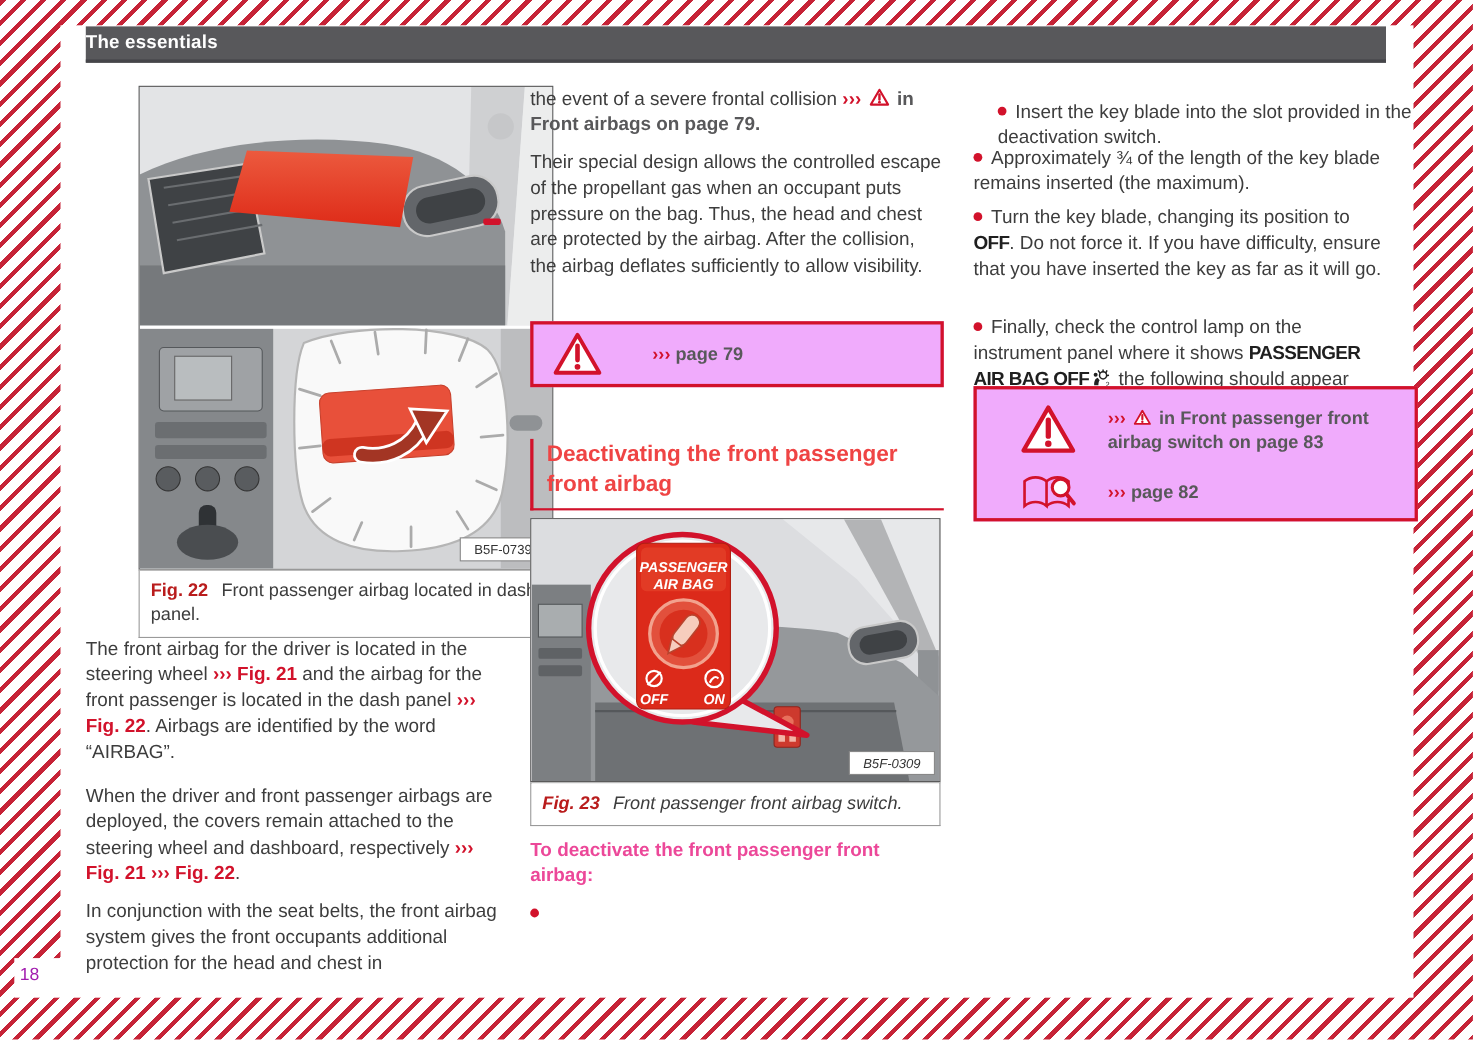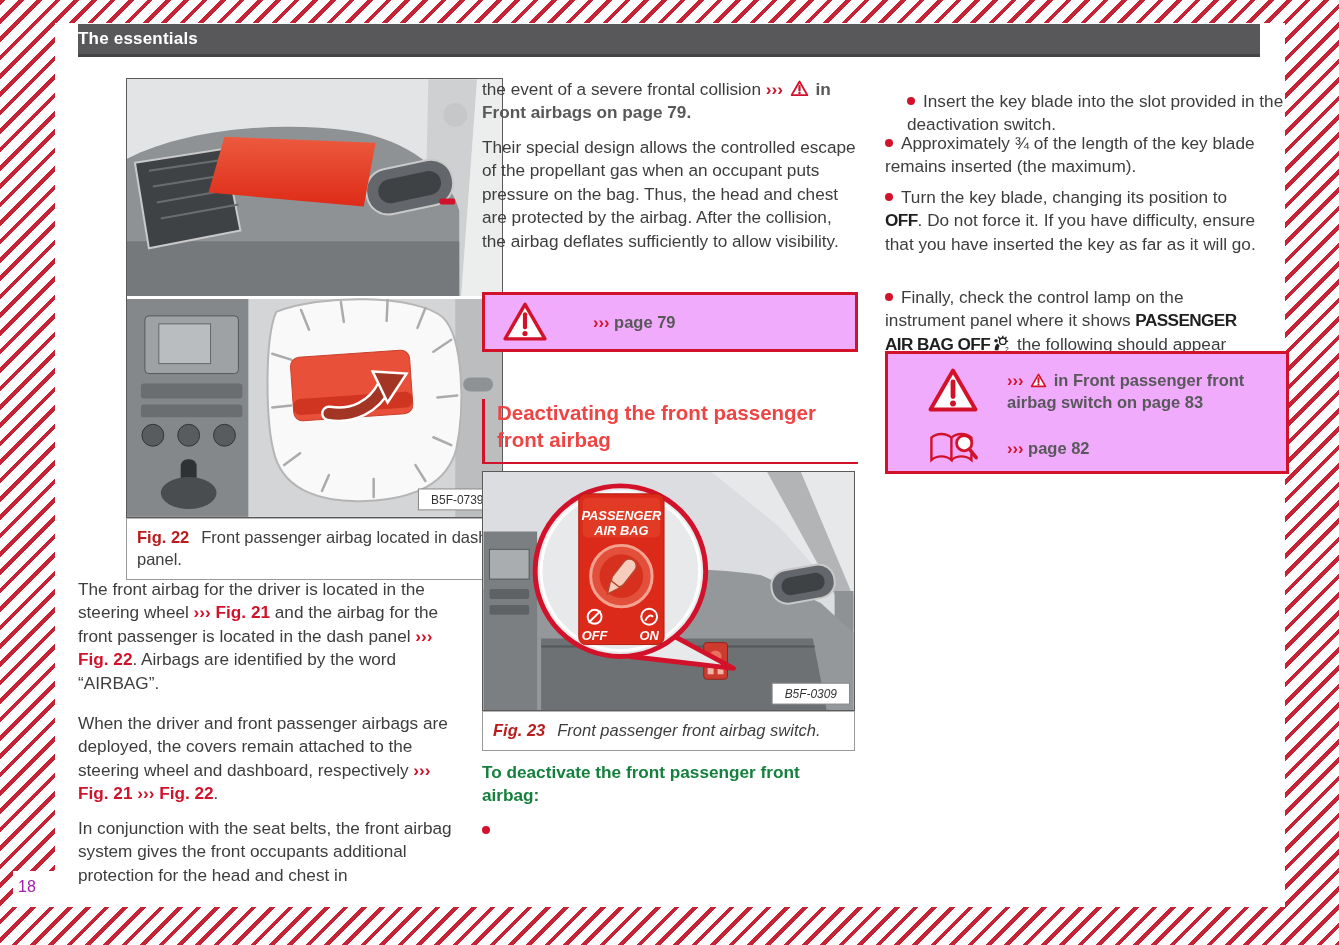--- a/index.html
+++ b/index.html
@@ -17,21 +17,21 @@
   .figure{background:#fff;}
   .fig-img{display:block;border:1px solid #5a5a5a;box-sizing:border-box;background:#e5e6e8;}
   .fig-caption{border:1px solid #9a9a9a;border-top:1px solid #b5b5b5;box-sizing:border-box;
       padding:7px 10px 9px;font-size:16.5px;line-height:22px;color:#3d3d3d;background:#fff;}
   .fig-label{color:#b91c1c;font-weight:bold;margin-right:12px;}
   
   .para{font-size:17.2px;line-height:23.4px;color:#3d3d3d;}
   .red{color:#d2122b;font-weight:bold;}
   .bgray{color:#58585a;font-weight:bold;}
   .kc{color:#1f1f1f;font-weight:bold;letter-spacing:-0.6px;}
-  .boldblack{font-weight:bold;color:#15803d;}
+  .boldblack{font-weight:bold;color:#ec4899;}
   .dot{display:inline-block;width:8px;height:8px;border-radius:4px;background:#d2122b;
        margin:0 8px 2px 0;vertical-align:middle;}
   .heading{font-size:20.5px;line-height:27px;font-weight:bold;color:#ef4444;
        border-left:3px solid #d2122b;border-bottom:2px solid #d2122b;
        padding:0 0 9px 12px;box-sizing:border-box;}
   
   .warnbox{border:3px solid #d2122b;box-sizing:border-box;background:#f0abfc;gap:12px;}
   .wb-row{display:flex;align-items:center;}
   .wb-icon-col{flex:0 0 80px;display:flex;justify-content:center;align-items:center;}
   .wb-text{font-size:16.5px;line-height:22px;}

